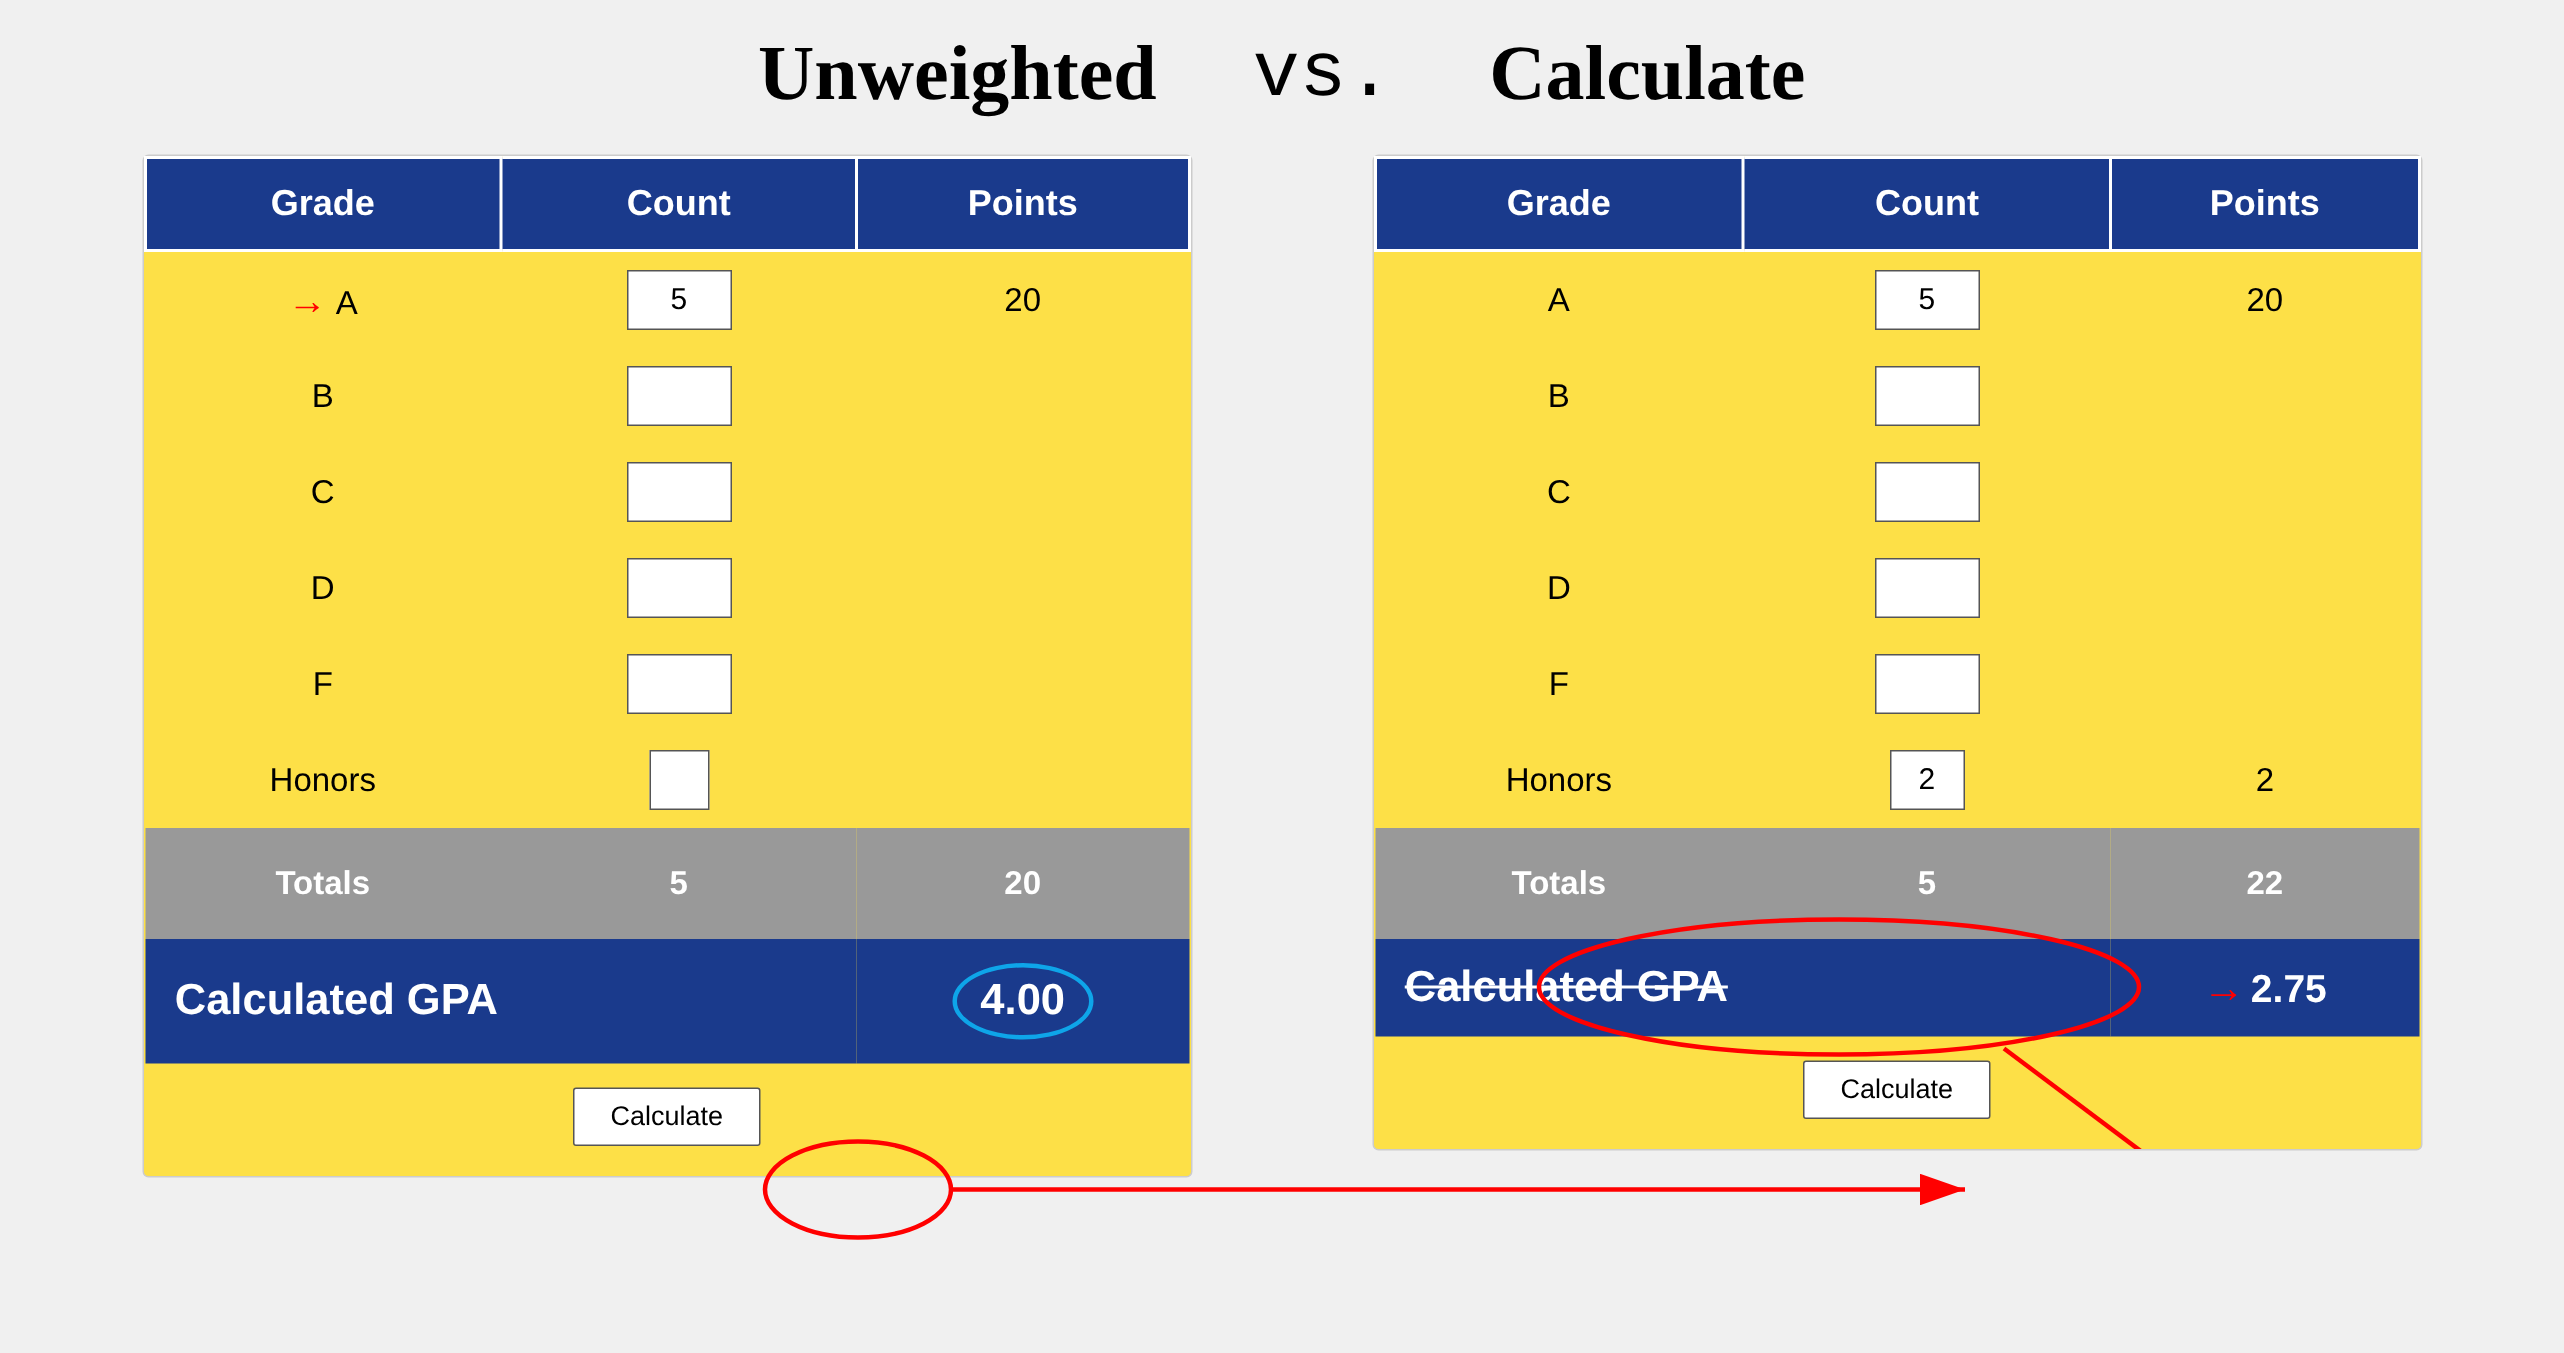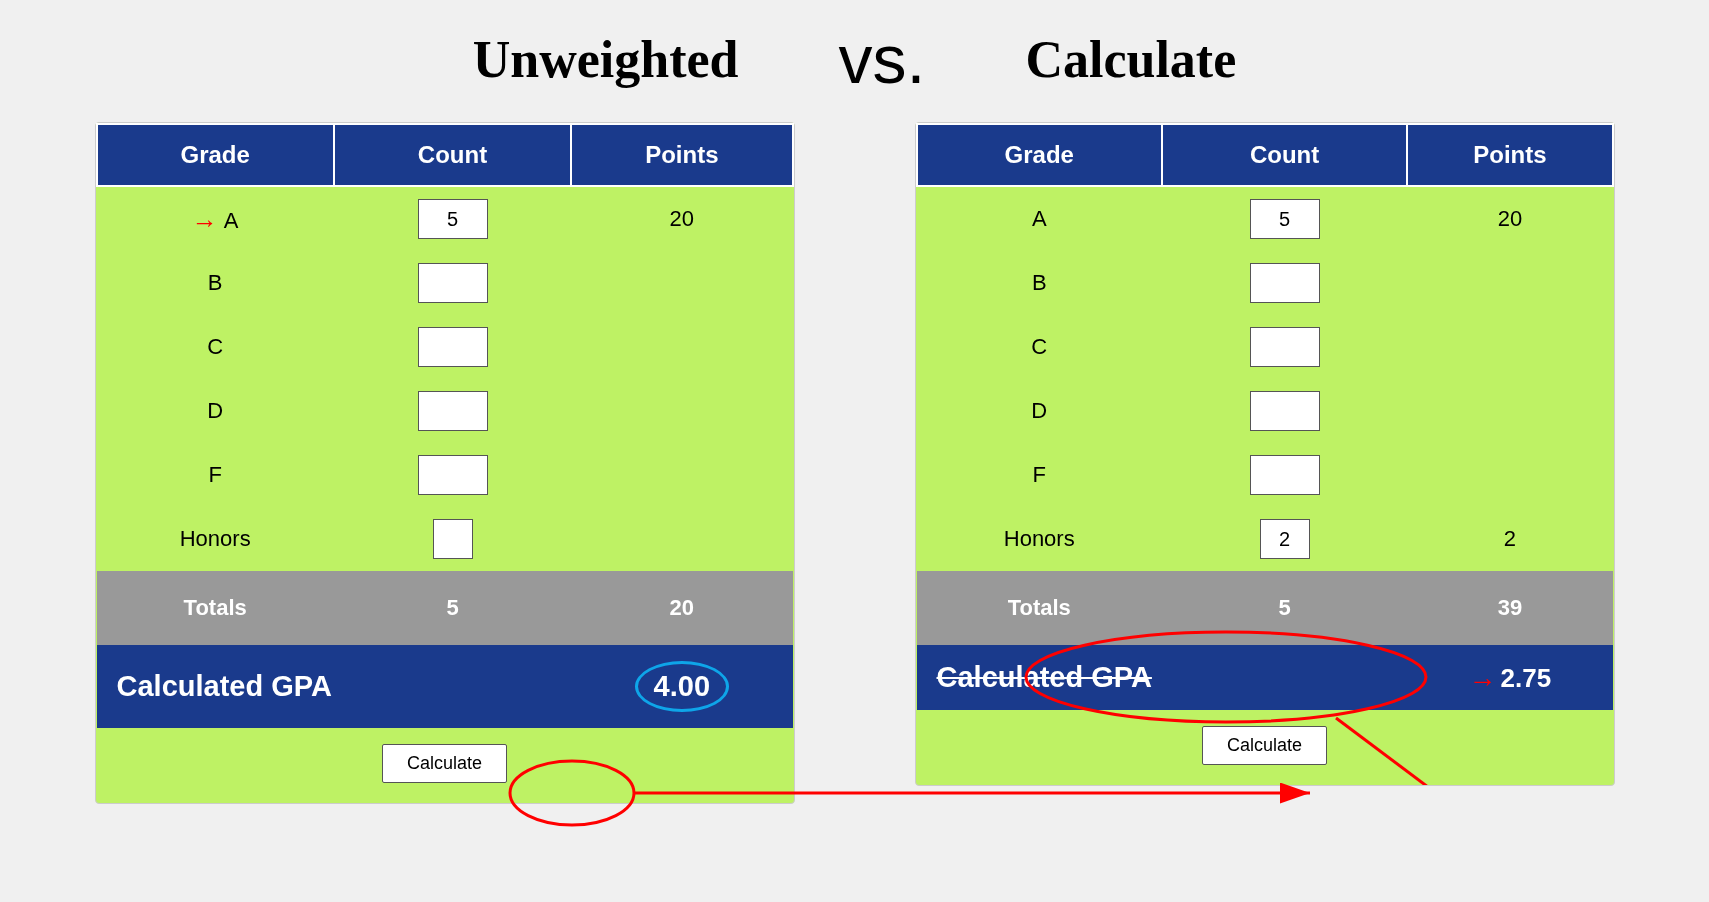--- a/index.html
+++ b/index.html
@@ -17,21 +17,21 @@
     .calculators-row {
       display: flex;
       justify-content: center;
       align-items: flex-start;
       gap: 60px;
       width: 100%;
       position: relative;
     }
 
     .calculator-container {
-      background: #bef264;
+      background: #fde047;
       border: 1px solid #ccc;
       border-radius: 4px;
       width: 700px;
       padding-bottom: 20px;
       position: relative;
     }
 
     .calc-table {
       width: 100%;
       border-collapse: collapse;
@@ -108,31 +108,31 @@
       border: 3px solid #0ea5e9;
       border-radius: 50%;
       padding: 6px 16px;
       color: white;
     }
 
     .page-title-row {
       display: flex;
       align-items: center;
       justify-content: center;
-      gap: 100px;
+      gap: 64px;
       margin-bottom: 24px;
       width: 100%;
     }
   </style>
 </head>
 <body>
 
 <div class="page-title-row">
   <span style="font-size:52px;font-weight:bold;font-family:'Times New Roman',serif;">Unweighted</span>
-  <span style="font-size:68px;font-family:Liberation Sans, sans-serif;">vs.</span>
+  <span style="font-size:52px;font-family:Liberation Mono, monospace;">vs.</span>
   <span style="font-size:52px;font-weight:bold;font-family:'Times New Roman',serif;">Calculate</span>
 </div>
 
 <div class="calculators-row">
 
   <div class="calculator-container">
     <table class="calc-table">
       <thead>
         <tr>
           <th>Grade</th>
@@ -271,21 +271,21 @@
           </td>
           <td style="position:relative;">
             <input type="text" value="2" style="width: 50px;">
           </td>
           <td>2</td>
         </tr>
 
         <tr class="totals-row">
           <td>Totals</td>
           <td>5</td>
-          <td>39</td>
+          <td>22</td>
         </tr>
 
         <tr class="gpa-row">
           <td colspan="2" style="text-align:left; padding-left:20px; text-decoration: line-through;">Calculated GPA</td>
           <td style="text-align:center; font-size:26px;">
             <span style="color:red;font-size:28px;margin-right:4px;">→</span><span>2.75</span>
           </td>
         </tr>
       </tbody>
     </table>

